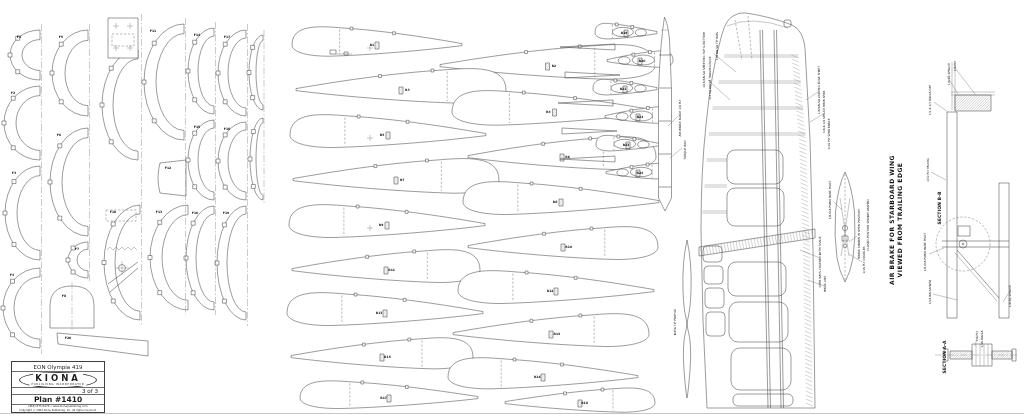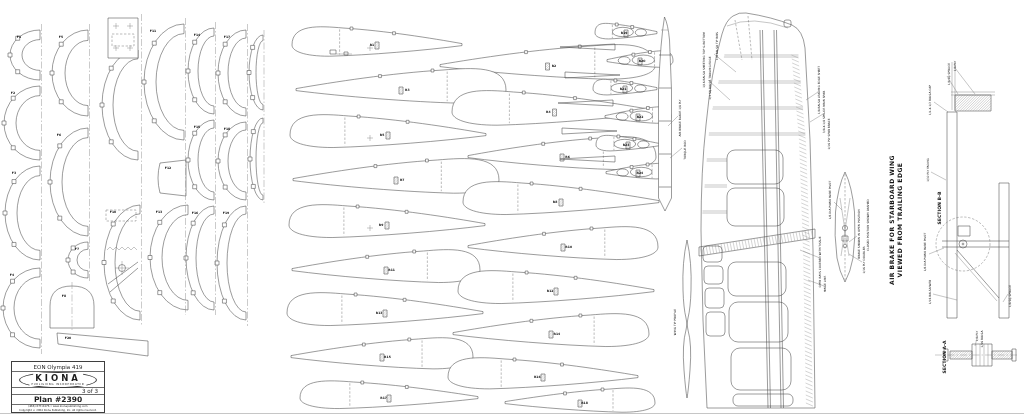--- a/index.html
+++ b/index.html
@@ -869,17 +869,17 @@
     </svg>
 
   <div class="title-block">
     <div class="tb-model">EON Olympia 419</div>
     <div class="tb-logo">
       <span class="tb-ellipse"></span>
       <span class="tb-brand">KIONA</span>
       <span class="tb-sub">PUBLISHING INCORPORATED</span>
     </div>
     <div class="tb-sheetno">3 of 3</div>
-    <div class="tb-plan">Plan #2390</div>
+    <div class="tb-plan">Plan #1410</div>
     <div class="tb-contact">(866) 677-0476 • www.kionapublishing.com</div>
     <div class="tb-copyright">Copyright © 2004 Kiona Publishing, Inc. All rights reserved.</div>
   </div>
 </div>
 
 </body></html>

